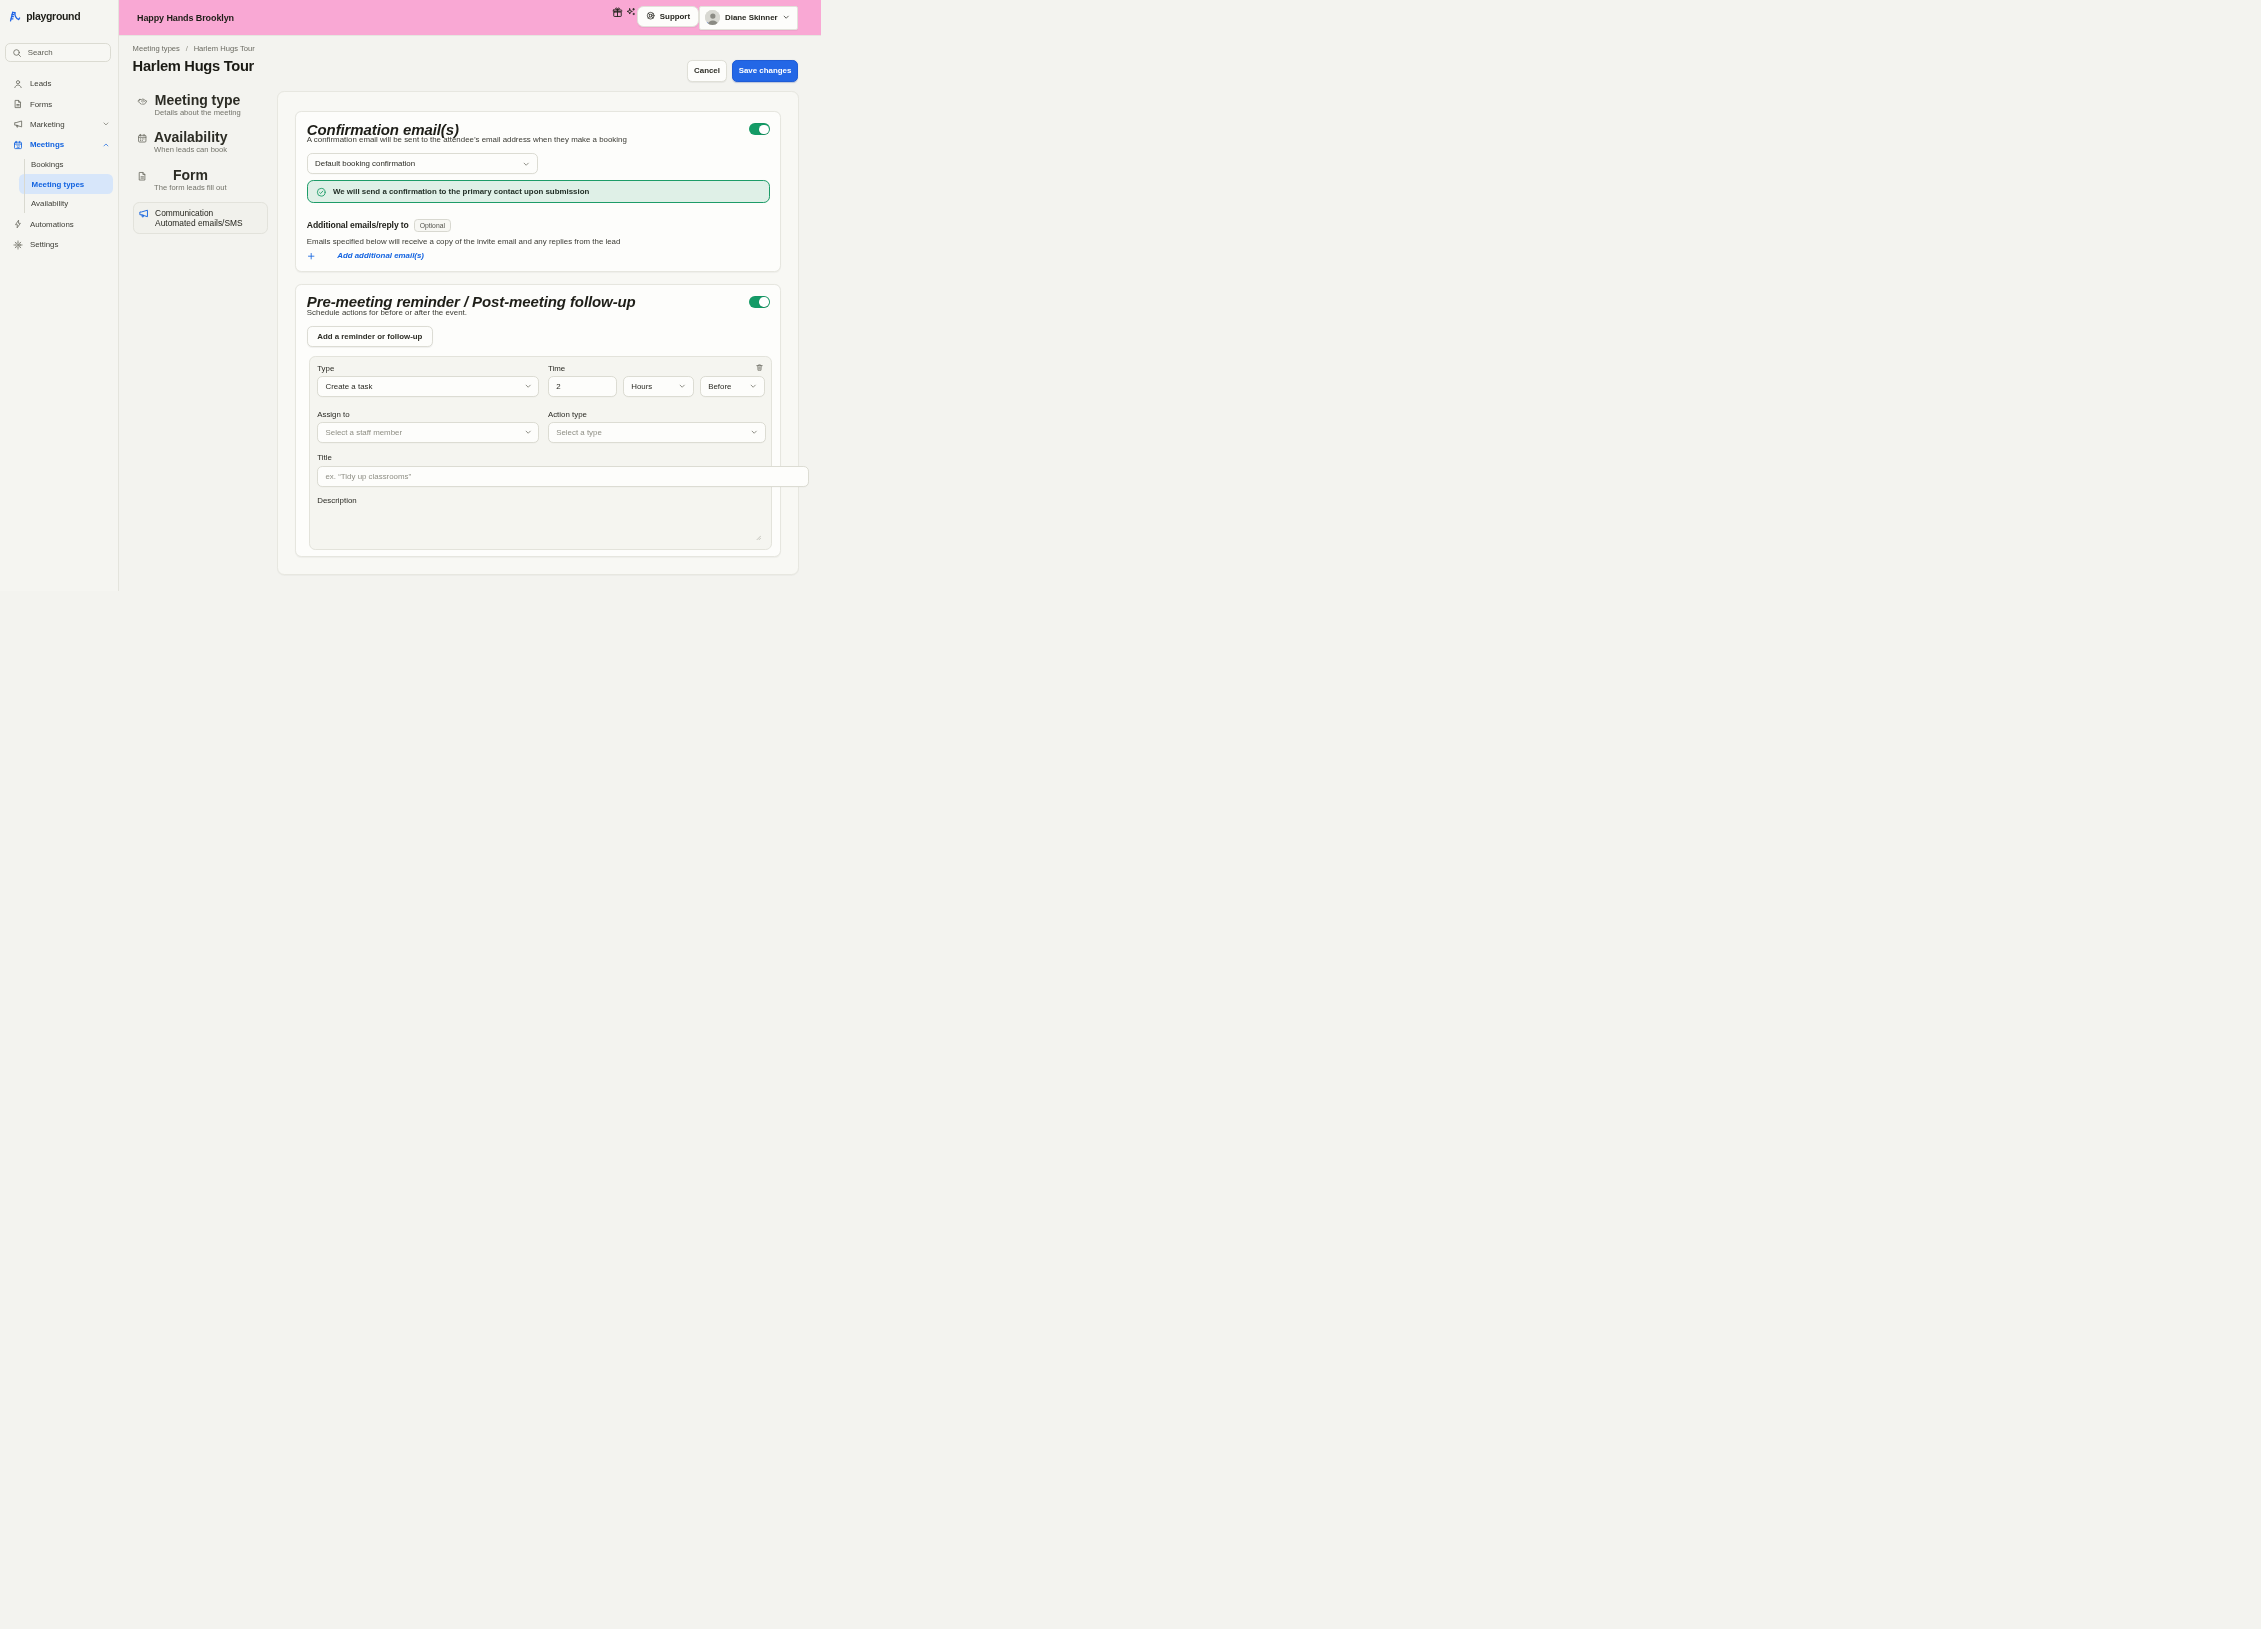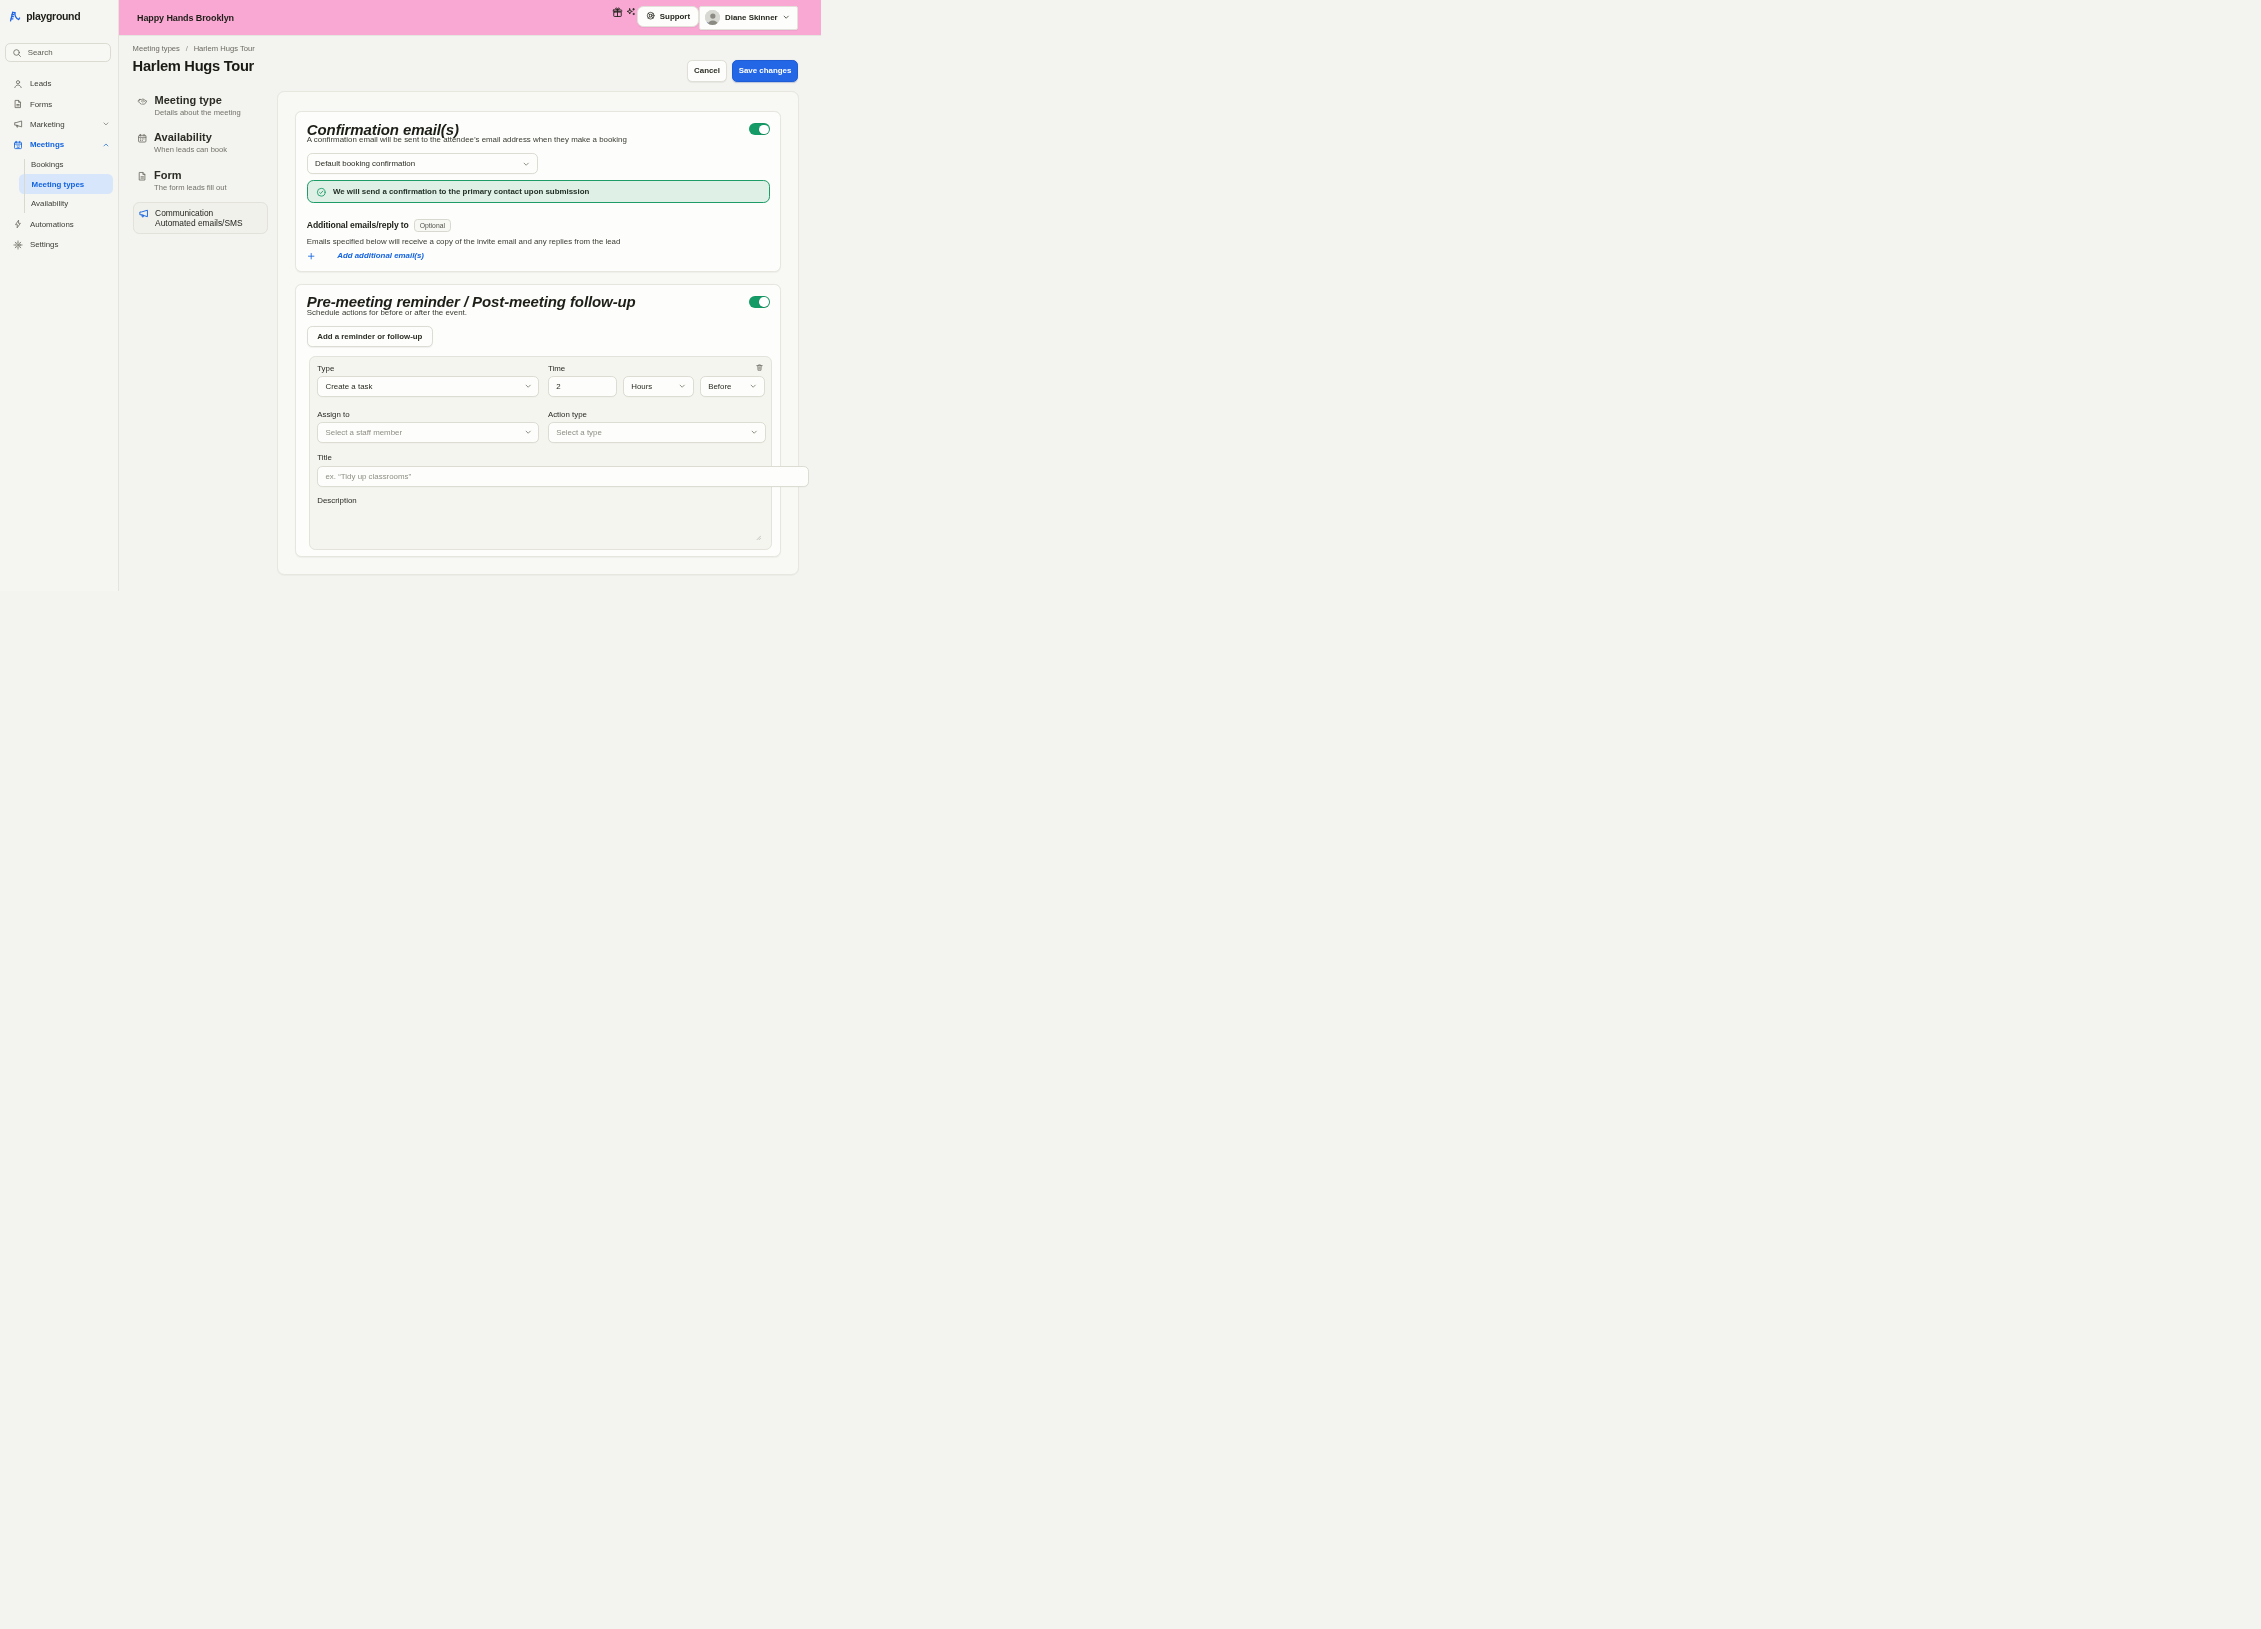--- a/index.html
+++ b/index.html
@@ -59,21 +59,21 @@
   .btn-cancel { position:absolute; right:94px; top:23.6px; width:40px; height:22px;
     background:#FDFDFB; border:0.5px solid #DFDFD7; color:#2E2E27;
     box-shadow:0 0.5px 0.8px rgba(40,40,30,.06); }
   .btn-save { position:absolute; right:23px; top:23.6px; width:66px; height:22px;
     background:#2367E6; border:0.5px solid #1E5CD6; color:#FFFFFF;
     box-shadow:0 0.5px 1px rgba(20,60,160,.25); }
 
   
   .step { position:absolute; left:13.6px; width:135px; display:flex; gap:6.3px; cursor:pointer; }
   .step .s-icon { margin-top:1px; }
-  .step .s-title { font-size:11px; font-weight:600; color:#2C2C25; line-height:11.5px; }
+  .step .s-title { font-size:14px; font-weight:600; color:#2C2C25; line-height:11.5px;text-align:center; }
   .step .s-sub { font-size:7.6px; color:#73736A; line-height:11.5px; }
   .step-box { position:absolute; left:13.6px; top:166px; width:135px; height:32px;
     background:#F1F1EC; border:0.5px solid #E2E2DB; border-radius:6.3px;
     display:flex; gap:6.3px; padding:4.7px 0 0 4.2px; cursor:pointer; }
   .step-plain { padding-left:4.7px; }
 
   
   .outer { position:absolute; left:158px; top:55px; width:522px; height:484px;
     background:#F8F8F4; border:0.5px solid #E7E7E0; border-radius:7.3px;
     box-shadow:0 0.5px 1px rgba(35,35,28,.03); }

